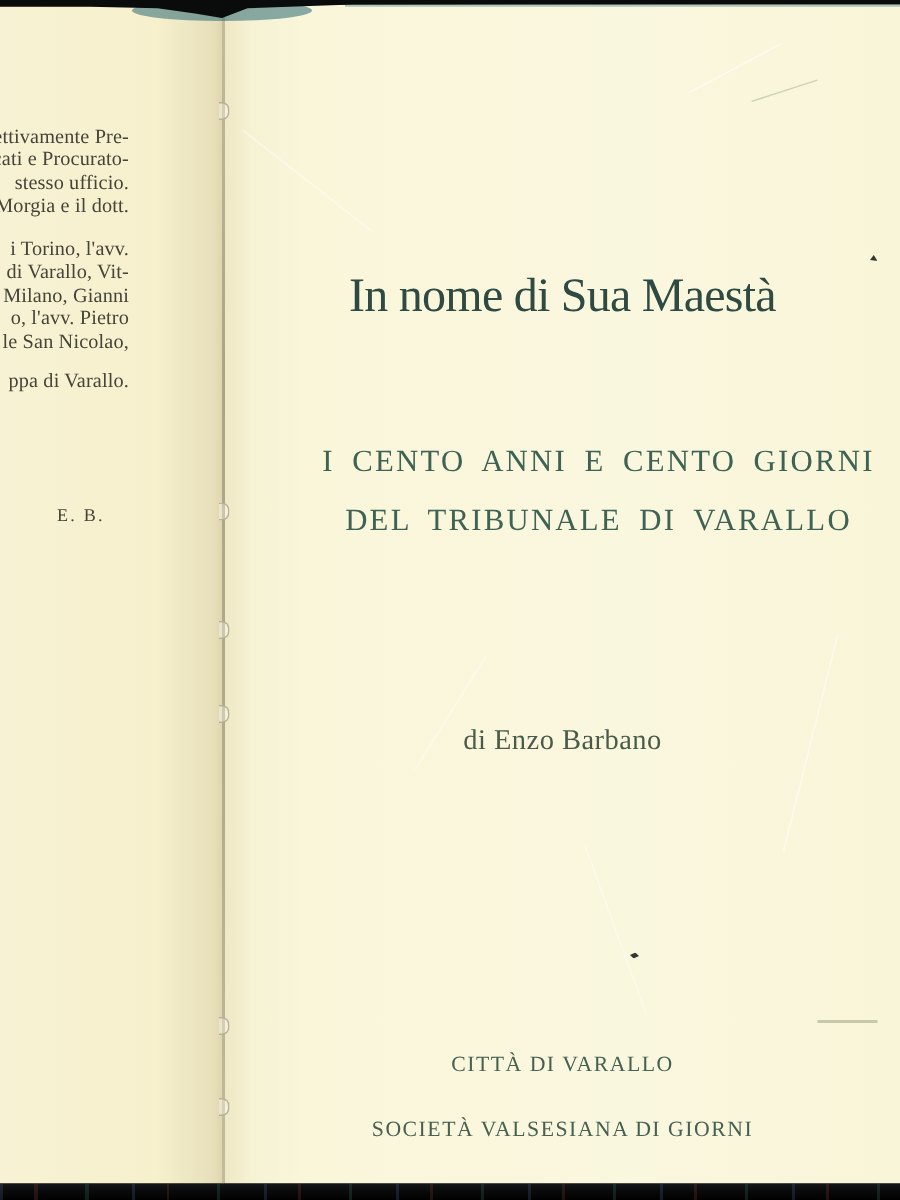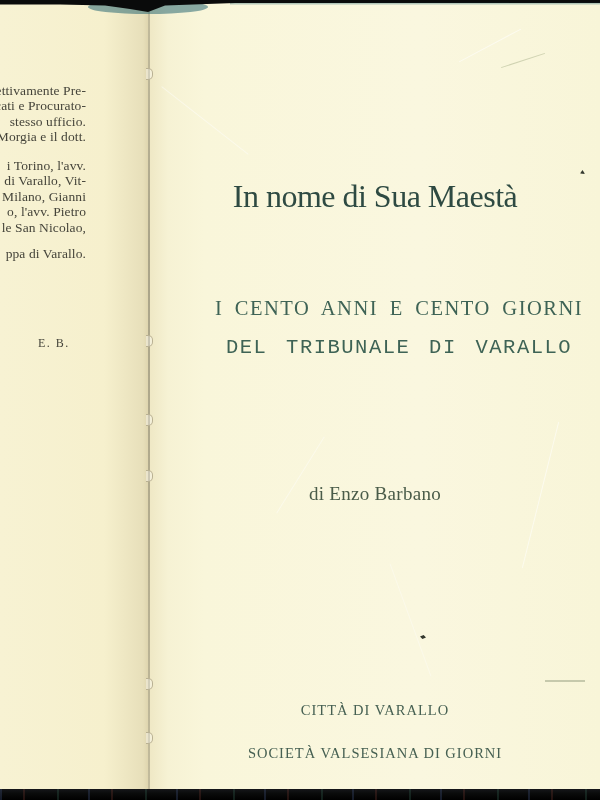--- a/index.html
+++ b/index.html
@@ -68,21 +68,21 @@
   }
 
   
   .tp-center{position:absolute;left:0;right:0;text-align:center;}
   .book-title{
     top:175px;
     font-size:32px;letter-spacing:-0.5px;color:var(--title-ink);
     font-weight:500;
   }
   .subtitle-1{top:294px;}
-  .subtitle-2{top:333px;font-family:Liberation Mono, monospace;}
+  .subtitle-2{top:333px;}
   .subtitle{
     font-size:20.5px;letter-spacing:1.5px;word-spacing:5px;color:var(--subtitle-ink);margin-left:48px;
   }
   .years{
     top:368px;font-size:21px;letter-spacing:1px;color:var(--subtitle-ink);
   }
   .author{
     top:480px;font-size:19px;letter-spacing:.3px;color:var(--author-ink);
   }
   .imprint{

